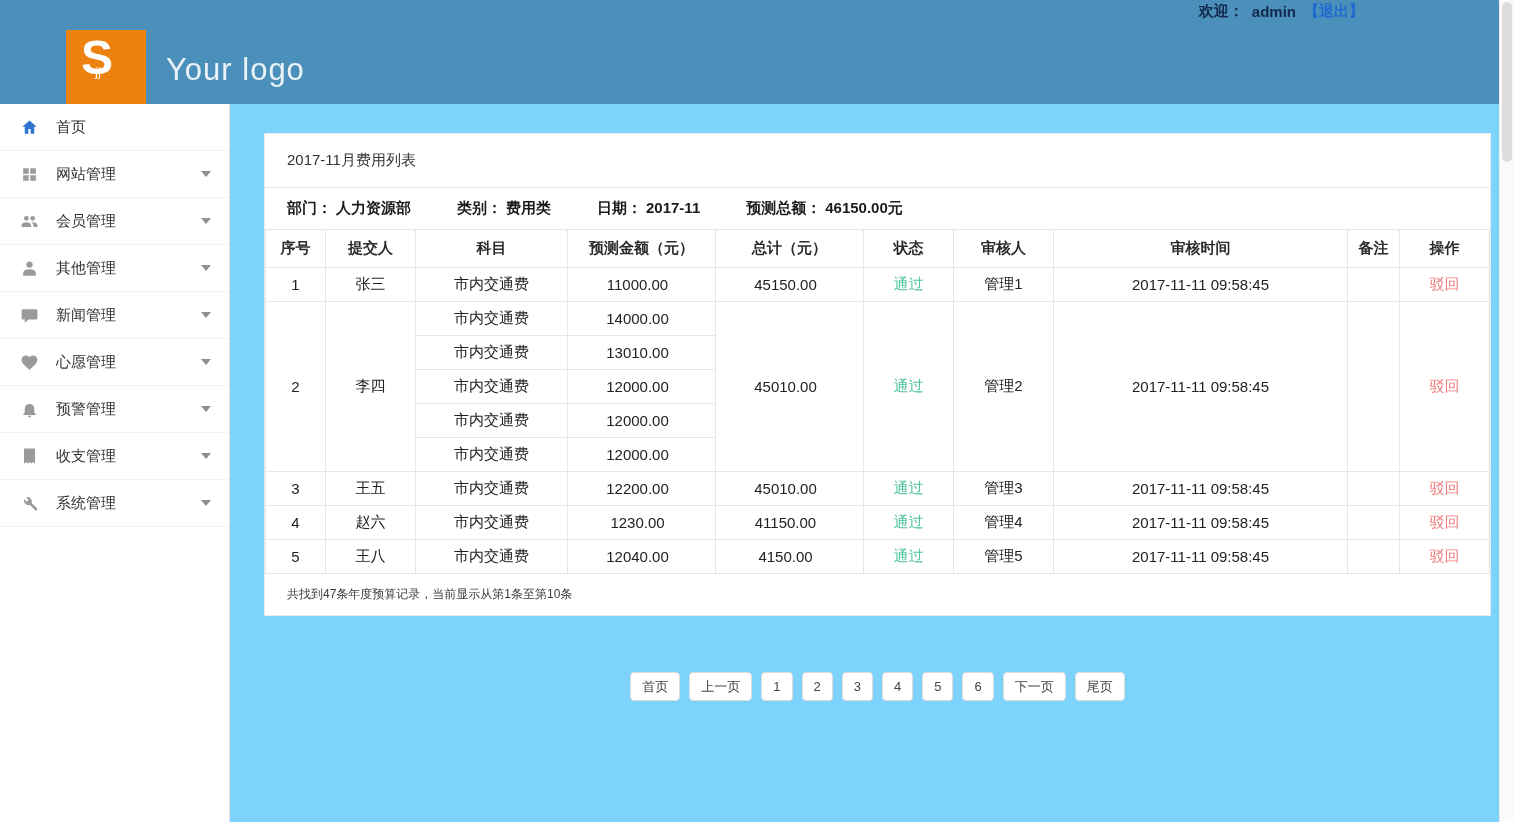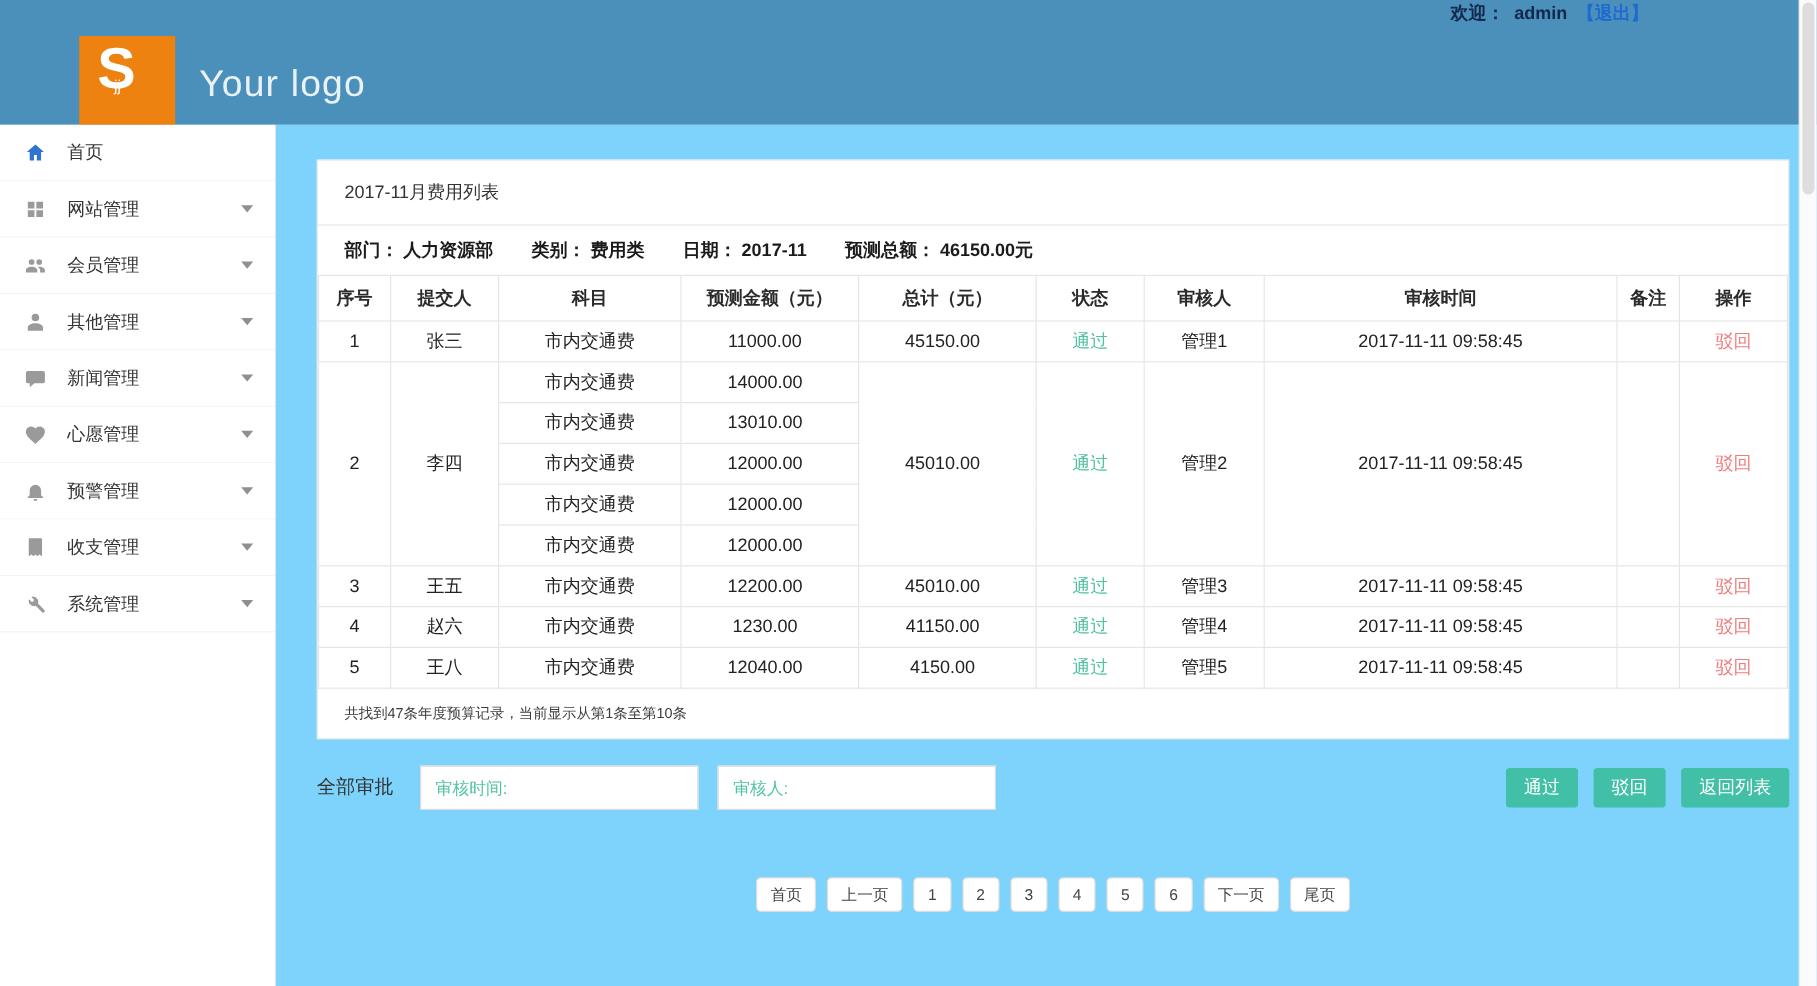--- a/index.html
+++ b/index.html
@@ -1,21 +1,21 @@
 <!DOCTYPE html>
 <html><head>
 <meta charset="utf-8">
 <style>
   *{margin:0;padding:0;box-sizing:border-box}
   html,body{width:1514px;height:822px;overflow:hidden}
   body{font-family:"Liberation Sans","DejaVu Sans",sans-serif;background:#fff;position:relative}
 
   
   .topbar{height:104px;background:#4B90BA;position:relative}
-  .welcome{position:absolute;top:2px;right:140px;font-size:15px;font-weight:bold;color:#13284d;display:flex;gap:8px;align-items:center}
+  .welcome{position:absolute;top:2px;right:150px;font-size:15px;font-weight:bold;color:#13284d;display:flex;gap:8px;align-items:center}
   .welcome a{color:#1E6AD1;text-decoration:none;font-weight:bold;cursor:pointer}
   .logo-wrap{display:flex;align-items:flex-end;height:100%;padding-left:66px}
   .logo-box{width:80px;height:74px;background:#EE8211;position:relative;flex:0 0 auto}
   .logo-s{position:absolute;left:15px;top:0;font-size:48px;font-weight:bold;color:#fff}
   .logo-jj{position:absolute;left:29px;top:34px;font-size:13px;color:#fff}
   .logo-text{color:rgba(255,255,255,.88);font-size:31px;letter-spacing:1px;margin-left:20px;margin-bottom:16px}
 
   
   .body-row{display:flex;height:796px}
   .sidebar{width:230px;background:#fff;border-right:1px solid #e4e4e4}
@@ -26,21 +26,21 @@
   .side-item{height:47px;display:flex;align-items:center;padding:0 20px;border-bottom:1px solid #f3f3f3;position:relative;cursor:pointer;background:#fff}
   .s-icon{width:22px;height:20px;margin-right:14px;display:flex;align-items:center}
   .s-icon svg{width:19px;height:19px;fill:#9a9a9a}
   .s-icon.blue svg{fill:#2F74D0}
   .s-label{font-size:15px;color:#333}
   .caret{position:absolute;right:18px;width:0;height:0;border-left:5px solid transparent;border-right:5px solid transparent;border-top:6px solid #8f8f8f}
 
   
   .panel{background:#fff;border:1px solid #eaeaea}
   .panel-title{padding:17px 22px;font-size:15px;color:#333;border-bottom:1px solid #e6e6e6}
-  .info-row{display:flex;gap:28px;padding:11px 22px;font-size:15px;font-weight:bold;color:#1b1b1b}
+  .info-row{display:flex;gap:42px;padding:11px 22px;font-size:15px;font-weight:bold;color:#1b1b1b}
   .info-item span{margin-right:4px}
 
   table{width:100%;border-collapse:collapse;table-layout:fixed}
   th,td{border:1px solid #e6e6e6;font-size:15px;color:#222;text-align:center;padding:7px 8px;overflow:hidden;white-space:nowrap}
   th{font-weight:bold;color:#2b2b2b;padding:9px 8px}
   td.r{text-align:center;padding-right:16px}
   a.link-teal{color:#4FC3A1;text-decoration:none;cursor:pointer}
   a.link-red{color:#F27C7C;text-decoration:none;cursor:pointer}
   .table-foot{font-size:12px;color:#3c3c3c;padding:12px 22px}
 
@@ -277,30 +277,20 @@
               <td>2017-11-11 09:58:45</td>
               <td></td>
               <td><a href="#" class="link-red">驳回</a></td>
             </tr>
           </tbody>
       </table>
 
       <div class="table-foot">共找到47条年度预算记录，当前显示从第1条至第10条</div>
     </section>
 
-    <div class="approval-row">
-      <span class="approval-label">全部审批</span>
-      <input class="inp" type="text" placeholder="审核时间:" style="">
-      <input class="inp" type="text" placeholder="审核人:" style="">
-      <div class="btns">
-        <button class="btn">通过</button>
-        <button class="btn">驳回</button>
-        <button class="btn">返回列表</button>
-      </div>
-    </div>
 
     <div class="pagination">
       <a href="#" class="page-pill">首页</a>
       <a href="#" class="page-pill">上一页</a>
       <a href="#" class="page-pill">1</a>
       <a href="#" class="page-pill">2</a>
       <a href="#" class="page-pill">3</a>
       <a href="#" class="page-pill">4</a>
       <a href="#" class="page-pill">5</a>
       <a href="#" class="page-pill">6</a>

